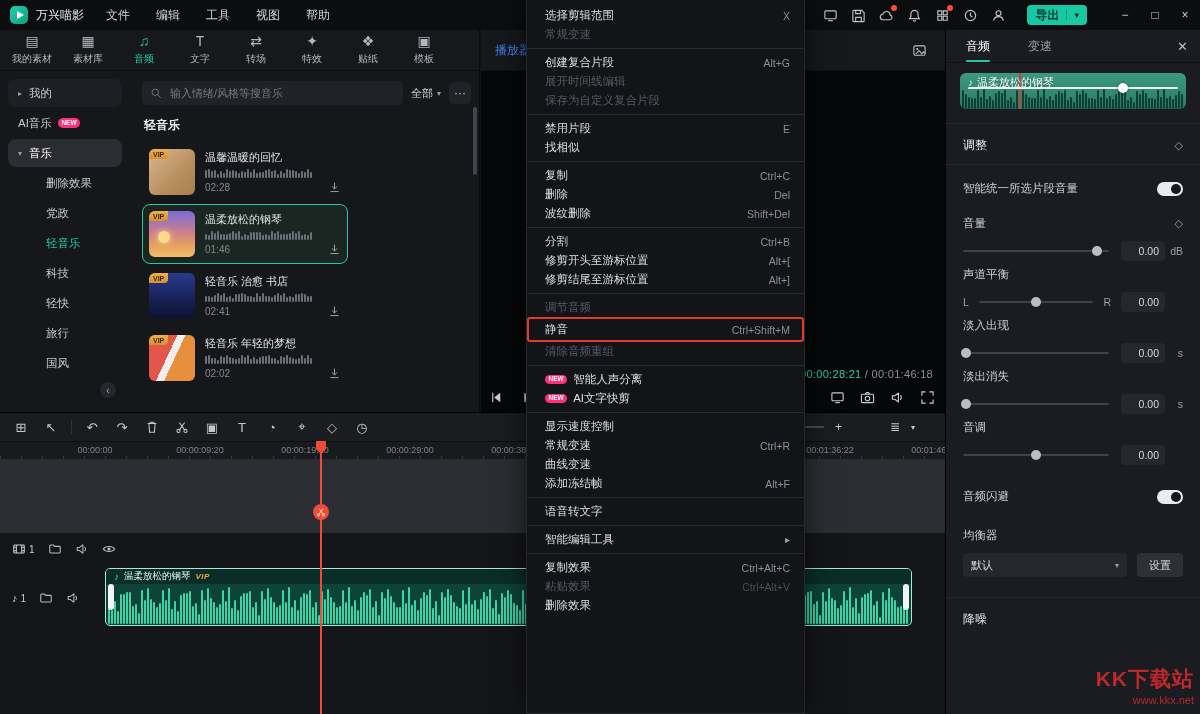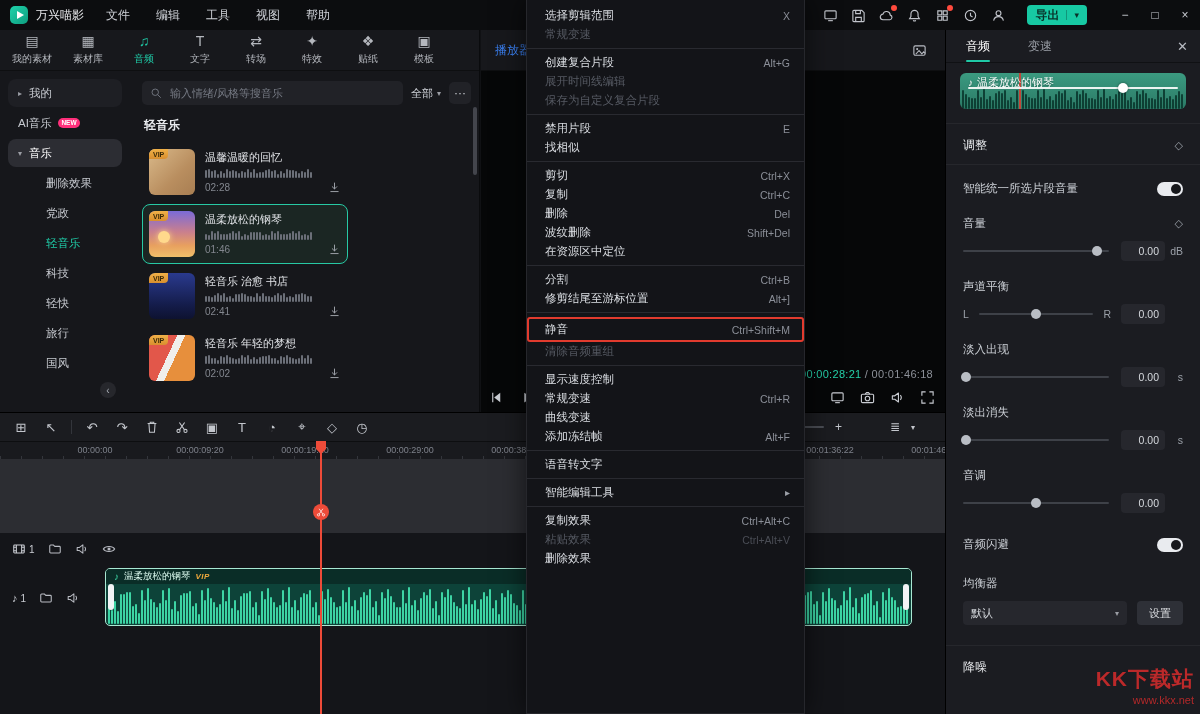--- a/index.html
+++ b/index.html
@@ -132,21 +132,21 @@
   .rp-card-wave{position:absolute;left:2px;right:2px;bottom:0;height:24px;}
   .rp-card-playline{position:absolute;left:26%;top:0;bottom:0;width:2px;background:#c2473a;}
   .rp-card-title{position:absolute;left:8px;top:2px;display:flex;gap:4px;font-size:11px;color:#fff;align-items:center;text-shadow:0 1px 2px rgba(0,0,0,.35);}
   .rp-card-title .note{font-size:10px;}
   .rp-card-slider{position:absolute;left:8px;right:8px;top:14px;height:2px;background:rgba(255,255,255,.9);border-radius:1px;}
   .rp-card-slider .knob{position:absolute;left:74%;top:50%;transform:translate(-50%,-50%);width:10px;height:10px;background:#fff;border-radius:50%;box-shadow:0 0 3px rgba(0,0,0,.45);}
   .rp-sep{height:1px;background:#26272c;margin-top:14px;flex:none;}
   .rp-sec{margin:13px 17px 0;display:flex;justify-content:space-between;align-items:center;font-size:12px;color:#e8eaed;flex:none;}
   .dia{color:#9aa0a8;font-size:11px;}
   .rp-row{margin:0 17px;display:flex;align-items:center;flex:none;}
-  .mt10{margin-top:10px;} .mt16{margin-top:16px;} .mt20{margin-top:20px;} .mt22{margin-top:18px;} .mt24{margin-top:24px;}
+  .mt10{margin-top:10px;} .mt16{margin-top:16px;} .mt20{margin-top:20px;} .mt22{margin-top:6px;} .mt24{margin-top:24px;}
   .lbl{font-size:11.5px;color:#ccd0d6;flex:1;}
   .slider{position:relative;height:2px;background:#3e4148;border-radius:1px;flex:1;margin-right:12px;}
   .slider.dis{background:#34363c;}
   .knobc{position:absolute;top:50%;transform:translate(-50%,-50%);width:10px;height:10px;border-radius:50%;background:#b9bdc4;}
   .slider.dis .knobc{background:#5f636b;}
   .valbox{width:44px;height:20px;background:#26272d;border-radius:4px;font-size:10.5px;color:#d5d8dd;display:flex;align-items:center;justify-content:flex-end;padding-right:6px;box-sizing:border-box;flex:none;}
   .valbox.dis{color:#6a6d75;}
   .unit{width:18px;font-size:10.5px;color:#9ba0a8;text-align:right;flex:none;}
   .lr{font-size:10.5px;color:#9ba0a8;flex:none;}
   .lr.l{margin-right:10px;} .lr.r{margin-left:-2px;margin-right:10px;}
@@ -1226,56 +1226,66 @@
         <div class="mi">
           <span class="ml">禁用片段</span>
           <span class="msc">E</span>
         </div>
         <div class="mi">
           <span class="ml">找相似</span>
         </div>
       </div>
       <div class="ms">
         <div class="mi">
-          <span class="ml">剪切</span>
-          <span class="msc">Ctrl+X</span>
-        </div>
-        <div class="mi">
           <span class="ml">复制</span>
           <span class="msc">Ctrl+C</span>
         </div>
         <div class="mi">
           <span class="ml">删除</span>
           <span class="msc">Del</span>
         </div>
         <div class="mi">
           <span class="ml">波纹删除</span>
           <span class="msc">Shift+Del</span>
         </div>
-        <div class="mi">
-          <span class="ml">在资源区中定位</span>
-        </div>
       </div>
       <div class="ms">
         <div class="mi">
           <span class="ml">分割</span>
           <span class="msc">Ctrl+B</span>
         </div>
         <div class="mi">
+          <span class="ml">修剪开头至游标位置</span>
+          <span class="msc">Alt+[</span>
+        </div>
+        <div class="mi">
           <span class="ml">修剪结尾至游标位置</span>
           <span class="msc">Alt+]</span>
         </div>
       </div>
       <div class="ms">
+        <div class="mi dis">
+          <span class="ml">调节音频</span>
+        </div>
         <div class="mi hl">
           <span class="ml">静音</span>
           <span class="msc">Ctrl+Shift+M</span>
         </div>
         <div class="mi dis">
           <span class="ml">清除音频重组</span>
+        </div>
+      </div>
+      <div class="ms">
+        <div class="mi">
+          <span class="nb">NEW</span>
+          <span class="ml">智能人声分离</span>
+        </div>
+        <div class="mi">
+          <span class="nb">NEW</span>
+          <span class="ml">AI文字快剪</span>
         </div>
       </div>
       <div class="ms">
         <div class="mi">
           <span class="ml">显示速度控制</span>
         </div>
         <div class="mi">
           <span class="ml">常规变速</span>
           <span class="msc">Ctrl+R</span>
         </div>

